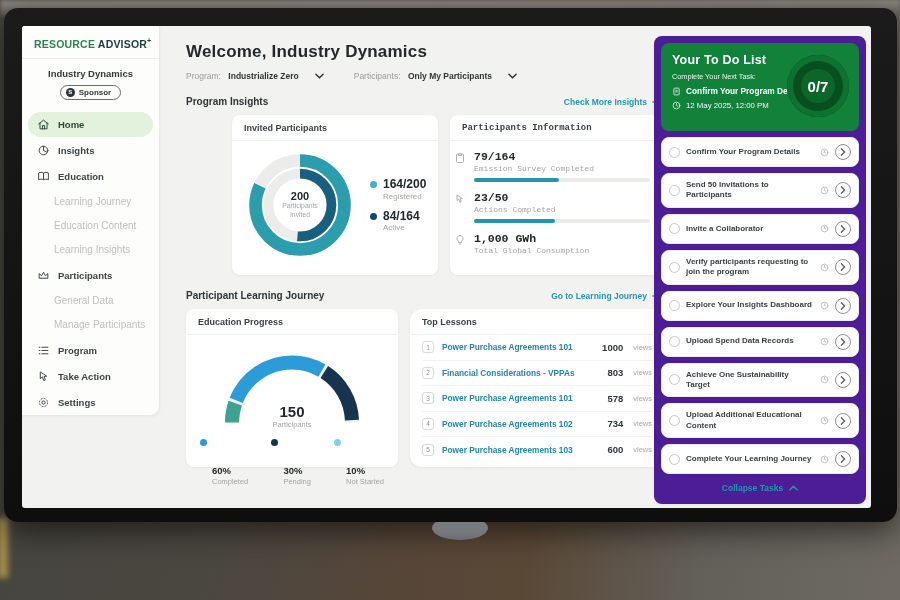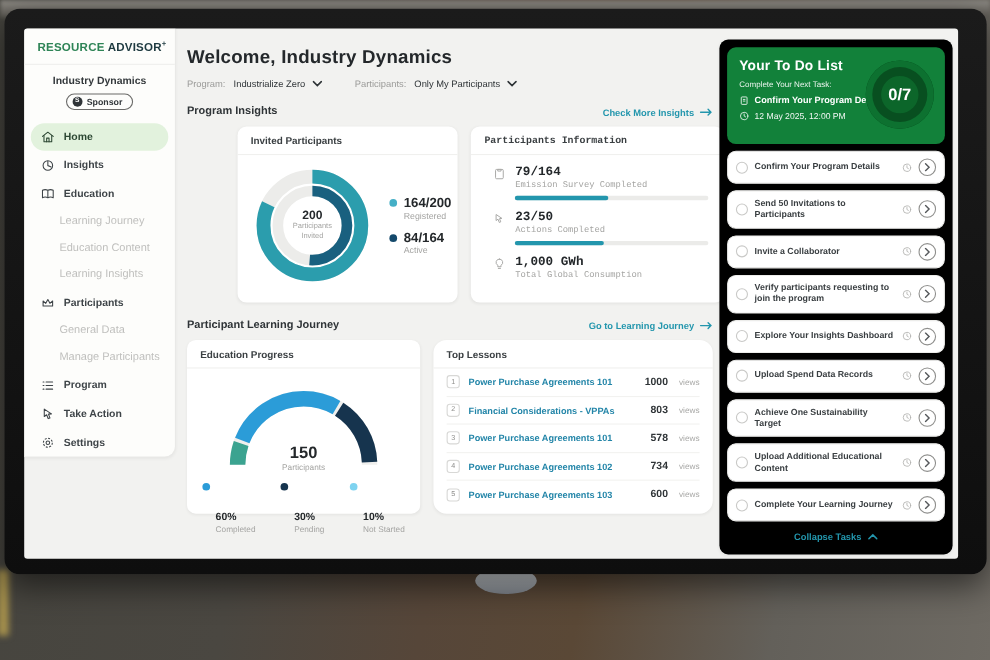--- a/index.html
+++ b/index.html
@@ -42,25 +42,25 @@
     font-size:6px; display:flex; align-items:center; justify-content:center; }
   .nav { margin-top:12px; }
   .nav-item { display:flex; align-items:center; gap:8px; height:25px; margin:1px 6px;
     padding-left:9px; font-size:9.5px; font-weight:bold; color:#3E4448; border-radius:13px; }
   .nav-item.active { background:var(--active-pill); color:#2C4733; }
   .nav-item svg { flex:0 0 13px; }
   .nav-sub { height:24px; padding-left:32px; display:flex; align-items:center;
     font-size:10px; color:#BFBFBD; }
 
   
-  .main { position:absolute; left:148px; top:0; width:478px; }
+  .main { position:absolute; left:164px; top:0; width:478px; }
   .title { margin-top:16px; font-size:17px; font-weight:bold; color:#24282B; letter-spacing:.2px; }
   .filters { display:flex; align-items:center; gap:30px; margin-top:9px; font-size:8.5px; }
   .f-label { color:#9B9B99; margin-right:5px; }
-  .f-value { font-weight:normal; color:#2F3437; display:inline-flex; align-items:center; gap:6px; }
+  .f-value { font-weight:bold; color:#2F3437; display:inline-flex; align-items:center; gap:16px; }
   .sec-row { display:flex; align-items:center; justify-content:space-between; margin-top:15px; }
   .sec-title { font-size:10px; font-weight:bold; color:#2F3437; }
   .link { font-size:8.5px; font-weight:bold; color:var(--teal); display:inline-flex; align-items:center; gap:5px; }
   .cards { display:flex; gap:12px; margin-top:8px; }
   .card { background:#fff; border-radius:8px; box-shadow:0 1px 3px rgba(0,0,0,.06); }
   .card-h { padding:8px 12px 7px; font-size:9px; font-weight:bold; color:#3A3F42;
     border-bottom:1px solid #F0F0EE; }
 
   .card-invited { width:256px; height:160px;margin-left:46px; }
   .invited-body { display:flex; align-items:center; padding:6px 6px 0 10px; }
@@ -69,21 +69,21 @@
     align-items:center; justify-content:center; text-align:center; }
   .donut-center .v { font-size:11px; font-weight:bold; color:#24282B; }
   .donut-center .l { font-size:6.8px; color:#A4A4A2; width:54px; line-height:1.3; }
   .legend-v { margin-left:12px; }
   .leg-item { display:flex; align-items:flex-start; gap:6px; margin:9px 0; }
   .leg-dot { width:7px; height:7px; border-radius:50%; margin-top:3px; }
   .leg-val { font-size:12px; font-weight:bold; color:#24282B; line-height:1.1; }
   .leg-lab { font-size:8px; color:#A4A4A2; }
 
   .card-pinfo { flex:1; height:160px;font-family:Liberation Mono, monospace; }
-  .pinfo-body { padding:9px 14px 0 20px; }
+  .pinfo-body { padding:9px 14px 0 4px; }
   .stat { display:flex; gap:8px; margin-bottom:9px; }
   .stat svg { flex:0 0 12px; margin-top:2px; }
   .stat-val { font-size:11.5px; font-weight:bold; color:#24282B; }
   .stat-lab { font-size:8px; color:#A4A4A2; margin-top:1px; }
   .bar { height:4px; border-radius:2px; background:#EBEBE9; margin-top:5px; width:176px; }
   .bar-fill { height:4px; border-radius:2px; background:var(--teal); }
 
   .card-edu { width:212px; height:158px; }
   .gauge-wrap { position:relative; width:150px; height:86px; margin:8px auto 0; }
   .gauge-center { position:absolute; left:0; right:0; bottom:0; text-align:center; }
@@ -100,21 +100,21 @@
     border-bottom:1px solid #F2F2F0; }
   .lesson-row:last-child { border-bottom:none; }
   .rank { width:12px; height:12px; border:1px solid #D8D8D6; border-radius:3px;
     font-size:6.5px; color:#8F8F8D; display:flex; align-items:center; justify-content:center; }
   .l-title { flex:1; font-size:8.3px; font-weight:bold; color:var(--lesson-teal); }
   .l-views { font-size:9.5px; font-weight:bold; color:#2F3437; }
   .l-unit { font-size:7.5px; color:#A8A8A6; margin-left:2px; font-weight:normal; }
 
   
   .rightcol { position:absolute; left:632px; top:10px; width:212px; }
-  .todo-panel { background:#000000; border-radius:8px; padding:7px; box-shadow:0 1px 3px rgba(0,0,0,.06); }
+  .todo-panel { background:#4c1d95; border-radius:8px; padding:7px; box-shadow:0 1px 3px rgba(0,0,0,.06); }
   .green-card { position:relative; background:var(--green); border-radius:8px;
     padding:10px 11px; color:#fff; height:88px; }
   .g-title { font-size:12.5px; font-weight:bold; letter-spacing:.2px; }
   .g-sub { font-size:7.3px; margin-top:5px; opacity:.92; }
   .g-task { display:flex; align-items:center; gap:5px; font-size:8.3px; font-weight:bold; margin-top:5px; }
   .g-date { display:flex; align-items:center; gap:5px; font-size:7.8px; margin-top:5px; opacity:.95; }
   .ring { position:absolute; right:10px; top:12px; width:62px; height:62px; border-radius:50%;
     background:var(--green-ring-bg);
     box-shadow:inset 0 0 0 6px var(--green-ring-rim), inset 0 0 0 14px var(--green-ring-dark);
     display:flex; align-items:center; justify-content:center; }

